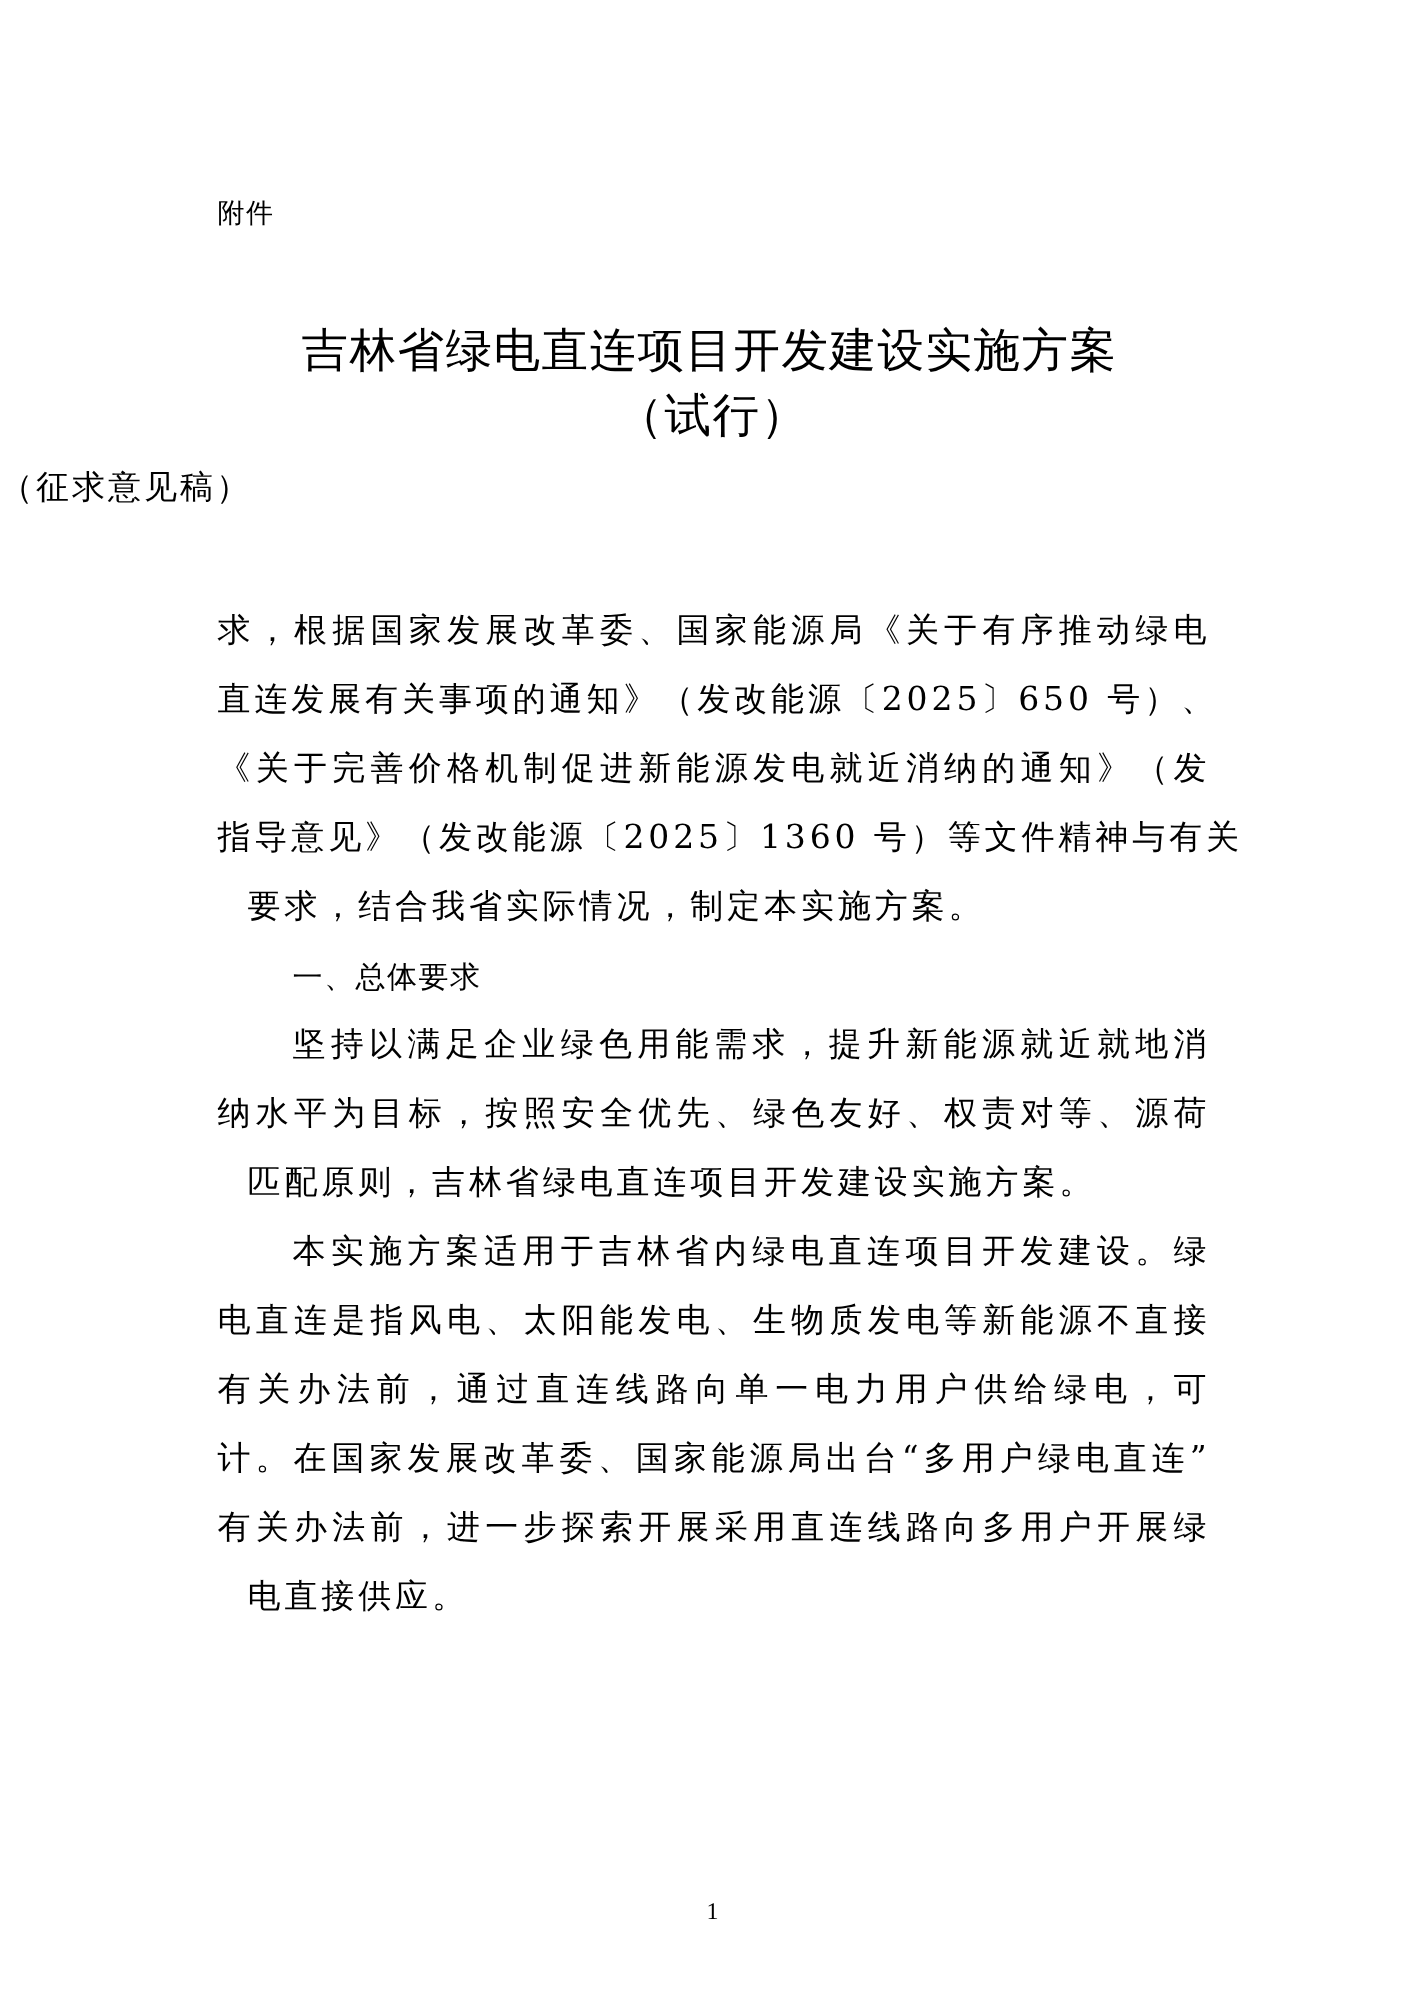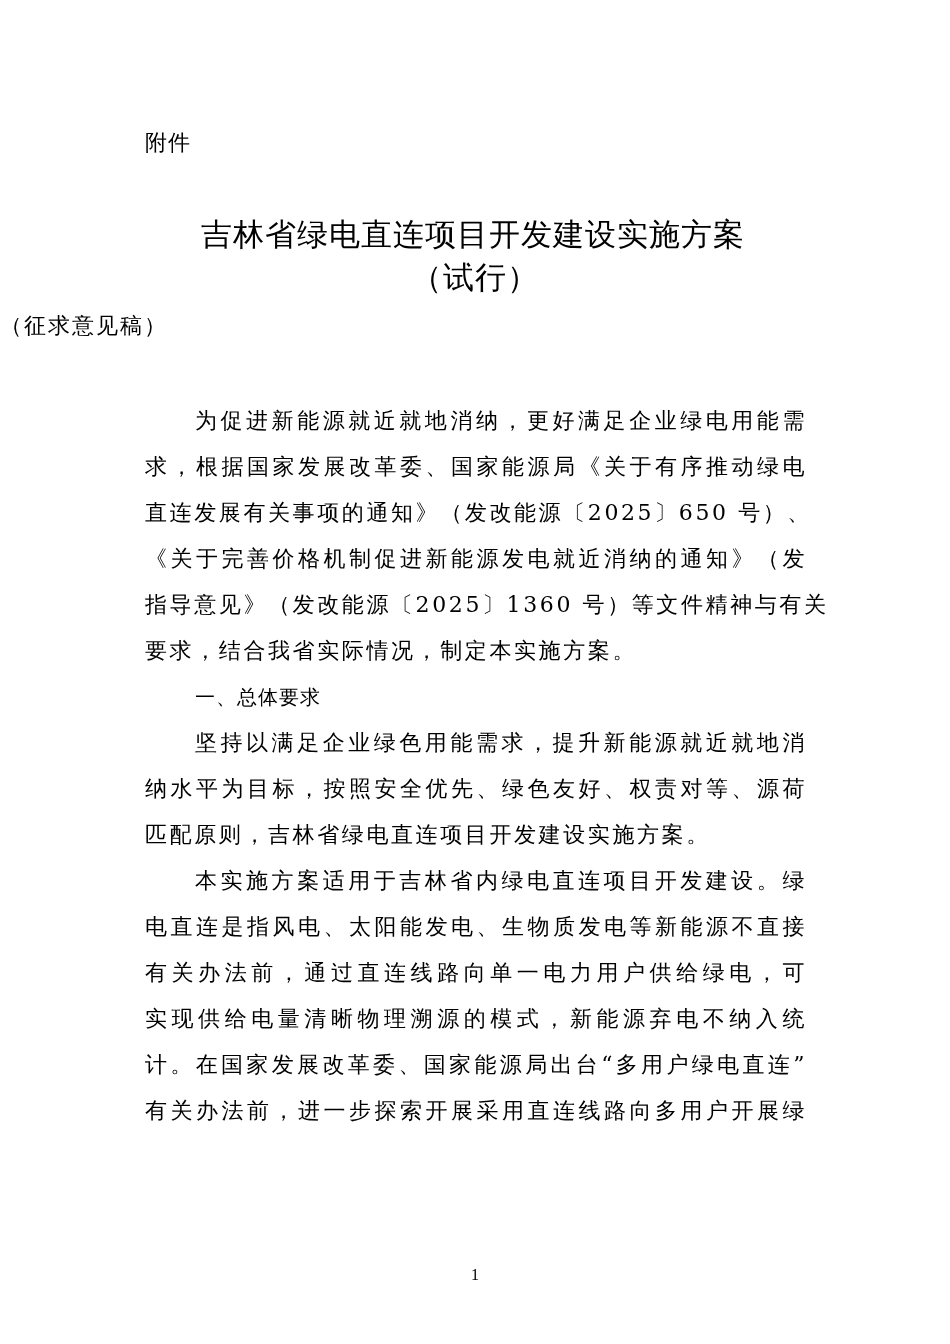--- a/index.html
+++ b/index.html
@@ -20,21 +20,21 @@
       left: 0; top: 0;
       width: 950px;
       height: 1344px;
       background: #ffffff;
     }
     .attachment-label {
       position: absolute;
       left: 145px;
       top: 128px;
       font-family: "DejaVu Sans", "Liberation Sans", sans-serif;
-      font-size: 22px;
+      font-size: 18px;
       line-height: 30px;
       letter-spacing: 1px;
     }
     .doc-title {
       position: absolute;
       left: 0;
       width: 950px;
       text-align: center;
       font-family: "DejaVu Sans", "Liberation Sans", sans-serif;
       font-size: 31px;
@@ -70,20 +70,21 @@
     }
     .line {
       display: block;
       white-space: nowrap;
       text-align: justify;
       text-align-last: justify;
       height: 46px;
     }
     .line.last {
       text-align-last: left;
+      margin-left: 20px;
     }
     .line.indent {
       padding-left: 50px;
     }
     .section-heading {
       font-family: "DejaVu Sans", "Liberation Sans", sans-serif;
       font-size: 20px;
       line-height: 46px;
       height: 46px;
       padding-left: 50px;
@@ -108,42 +109,41 @@
   <div class="attachment-label">附件</div>
 
   <div class="doc-title line1">吉林省绿电直连项目开发建设实施方案</div>
   <div class="doc-title line2">（试行）</div>
 
   <div class="draft-label">（征求意见稿）</div>
 
   <div class="body">
 
     <div class="para" style="text-indent:0">
-      <span class="line indent">为促进新能源就近就地消纳，更好满足企业绿电用能需</span>
       <span class="line">求，根据国家发展改革委、国家能源局《关于有序推动绿电</span>
       <span class="line">直连发展有关事项的通知》（发改能源〔2025〕650 号）、</span>
       <span class="line">《关于完善价格机制促进新能源发电就近消纳的通知》（发</span>
       <span class="line">指导意见》（发改能源〔2025〕1360 号）等文件精神与有关</span>
       <span class="line last">要求，结合我省实际情况，制定本实施方案。</span>
     </div>
 
     <div class="section-heading">一、总体要求</div>
 
     <div class="para" style="text-indent:0">
       <span class="line indent">坚持以满足企业绿色用能需求，提升新能源就近就地消</span>
       <span class="line">纳水平为目标，按照安全优先、绿色友好、权责对等、源荷</span>
       <span class="line last">匹配原则，吉林省绿电直连项目开发建设实施方案。</span>
     </div>
 
     <div class="para" style="text-indent:0">
       <span class="line indent">本实施方案适用于吉林省内绿电直连项目开发建设。绿</span>
       <span class="line">电直连是指风电、太阳能发电、生物质发电等新能源不直接</span>
       <span class="line">有关办法前，通过直连线路向单一电力用户供给绿电，可</span>
-      <span class="line">实现供给电量清晰物理溯源的模式，新能源弃电不纳入统</span>
       <span class="line">计。在国家发展改革委、国家能源局出台“多用户绿电直连”</span>
       <span class="line">有关办法前，进一步探索开展采用直连线路向多用户开展绿</span>
+      <span class="line last">电直接供应。</span>
     </div>
 
   </div>
 
   <div class="page-number">1</div>
 
 </div>
 
 </body></html>

